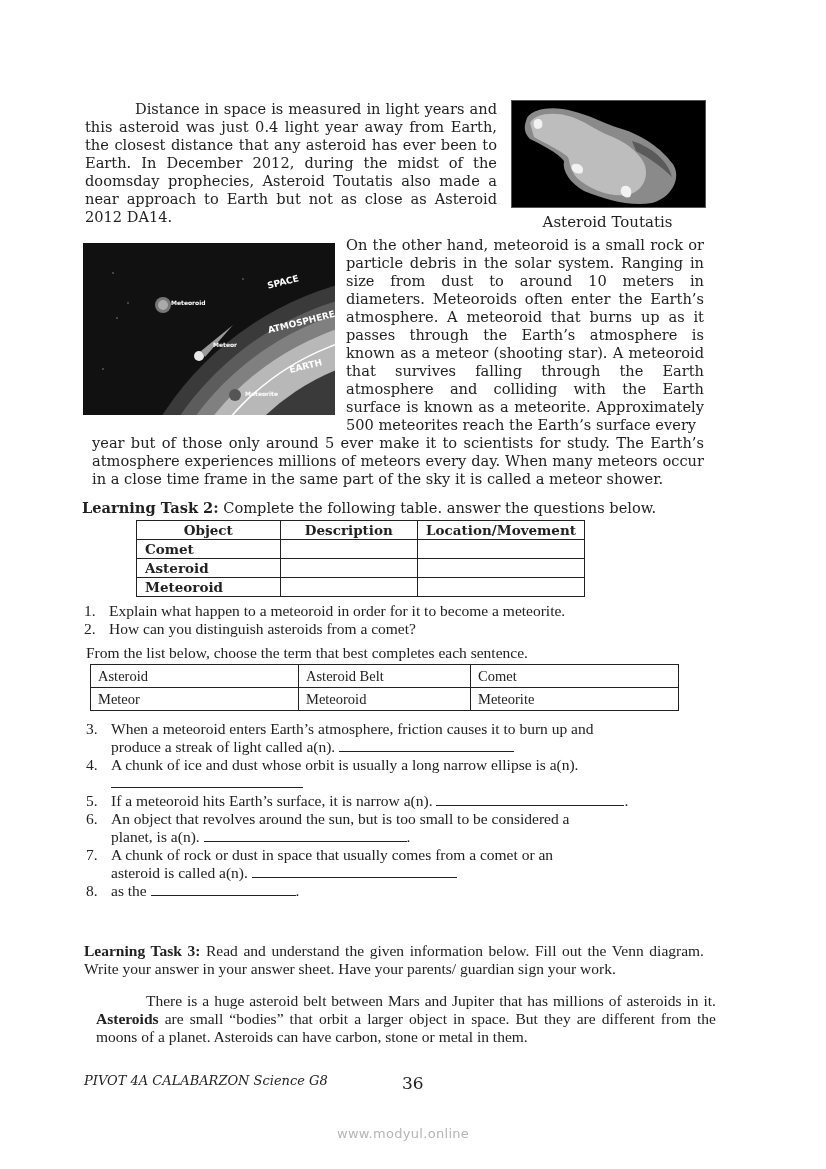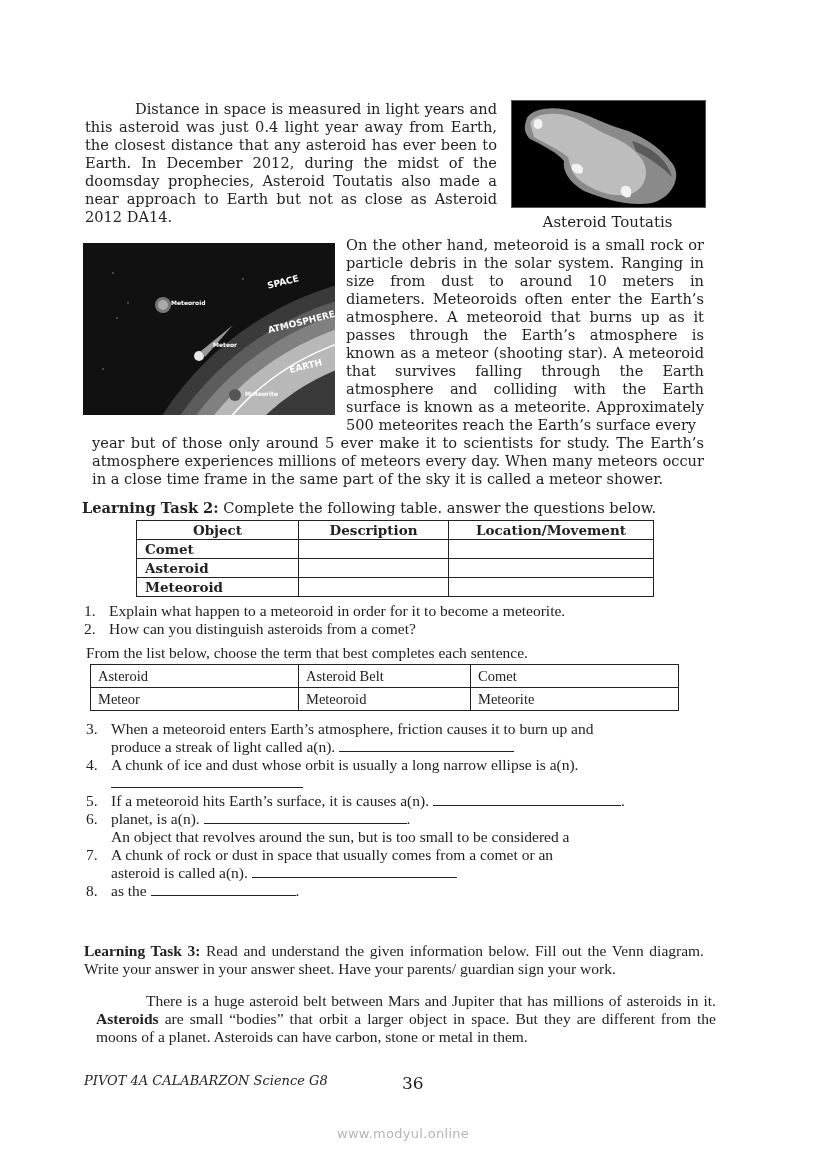--- a/index.html
+++ b/index.html
@@ -76,21 +76,21 @@
   <span class="abs" style="left:206px; top:118px; font-family:'DejaVu Sans',sans-serif; font-size:9px; color:#fff; font-weight:bold; transform:rotate(-14deg);">EARTH</span>
 </div>
 
 <p class="abs para" style="left:346px; top:236px; width:358px;">On the other hand, meteoroid is a small rock or particle debris in the solar system. Ranging in size from dust to around 10 meters in diameters. Meteoroids often enter the Earth’s atmosphere. A meteoroid that burns up as it passes through the Earth’s atmosphere is known as a meteor (shooting star). A meteoroid that survives falling through the Earth atmosphere and colliding with the Earth surface is known as a meteorite. Approximately 500 meteorites reach the Earth’s surface every</p>
 <p class="abs para" style="left:92px; top:434px; width:612px;">year but of those only around 5 ever make it to scientists for study. The Earth’s atmosphere experiences millions of meteors every day. When many meteors occur in a close time frame in the same part of the sky it is called a meteor shower.</p>
 
 <p class="abs para" style="left:82px; top:499px; width:640px; text-align:left;">
   <span class="bold">Learning Task 2:</span><span> Complete the following table. answer the questions below.</span>
 </p>
 
-<table class="abs task-table" style="left:136px; top:520px; width:518px;">
+<table class="abs task-table" style="left:136px; top:520px; width:449px;">
   <tbody>
       <tr>
     <th style="width:145px;">Object</th>
     <th style="width:133px;">Description</th>
     <th>Location/Movement</th>
   </tr>
   <tr>
     <td class="obj">Comet</td>
     <td></td>
     <td></td>
@@ -139,26 +139,26 @@
   <span class="txt">When a meteoroid enters Earth’s atmosphere, friction causes it to burn up and</span>
   <span class="txt"><span>produce a streak of light called a(n).</span> <span class="blank" style="width:175px;"></span></span>
 </div>
 <div class="abs q" style="left:86px; top:756px; width:620px;">
   <span class="num">4.</span>
   <span class="txt">A chunk of ice and dust whose orbit is usually a long narrow ellipse is a(n).</span>
   <span class="txt"><span class="blank" style="width:192px;"></span></span>
 </div>
 <div class="abs q" style="left:86px; top:792px; width:620px;">
   <span class="num">5.</span>
-  <span class="txt"><span>If a meteoroid hits Earth’s surface, it is causes a(n).</span> <span class="blank" style="width:188px;"></span><span>.</span></span>
+  <span class="txt"><span>If a meteoroid hits Earth’s surface, it is narrow a(n).</span> <span class="blank" style="width:188px;"></span><span>.</span></span>
 </div>
 <div class="abs q" style="left:86px; top:810px; width:620px;">
   <span class="num">6.</span>
+  <span class="txt">An object that revolves around the sun, but is too small to be considered a</span>
   <span class="txt"><span>planet, is a(n).</span> <span class="blank" style="width:203px;"></span><span>.</span></span>
-  <span class="txt">An object that revolves around the sun, but is too small to be considered a</span>
 </div>
 <div class="abs q" style="left:86px; top:846px; width:620px;">
   <span class="num">7.</span>
   <span class="txt">A chunk of rock or dust in space that usually comes from a comet or an</span>
   <span class="txt"><span>asteroid is called a(n).</span> <span class="blank" style="width:205px;"></span></span>
 </div>
 <div class="abs q" style="left:86px; top:882px; width:620px;">
   <span class="num">8.</span>
   <span class="txt"><span>as the</span> <span class="blank" style="width:145px;"></span><span>.</span></span>
 </div>

